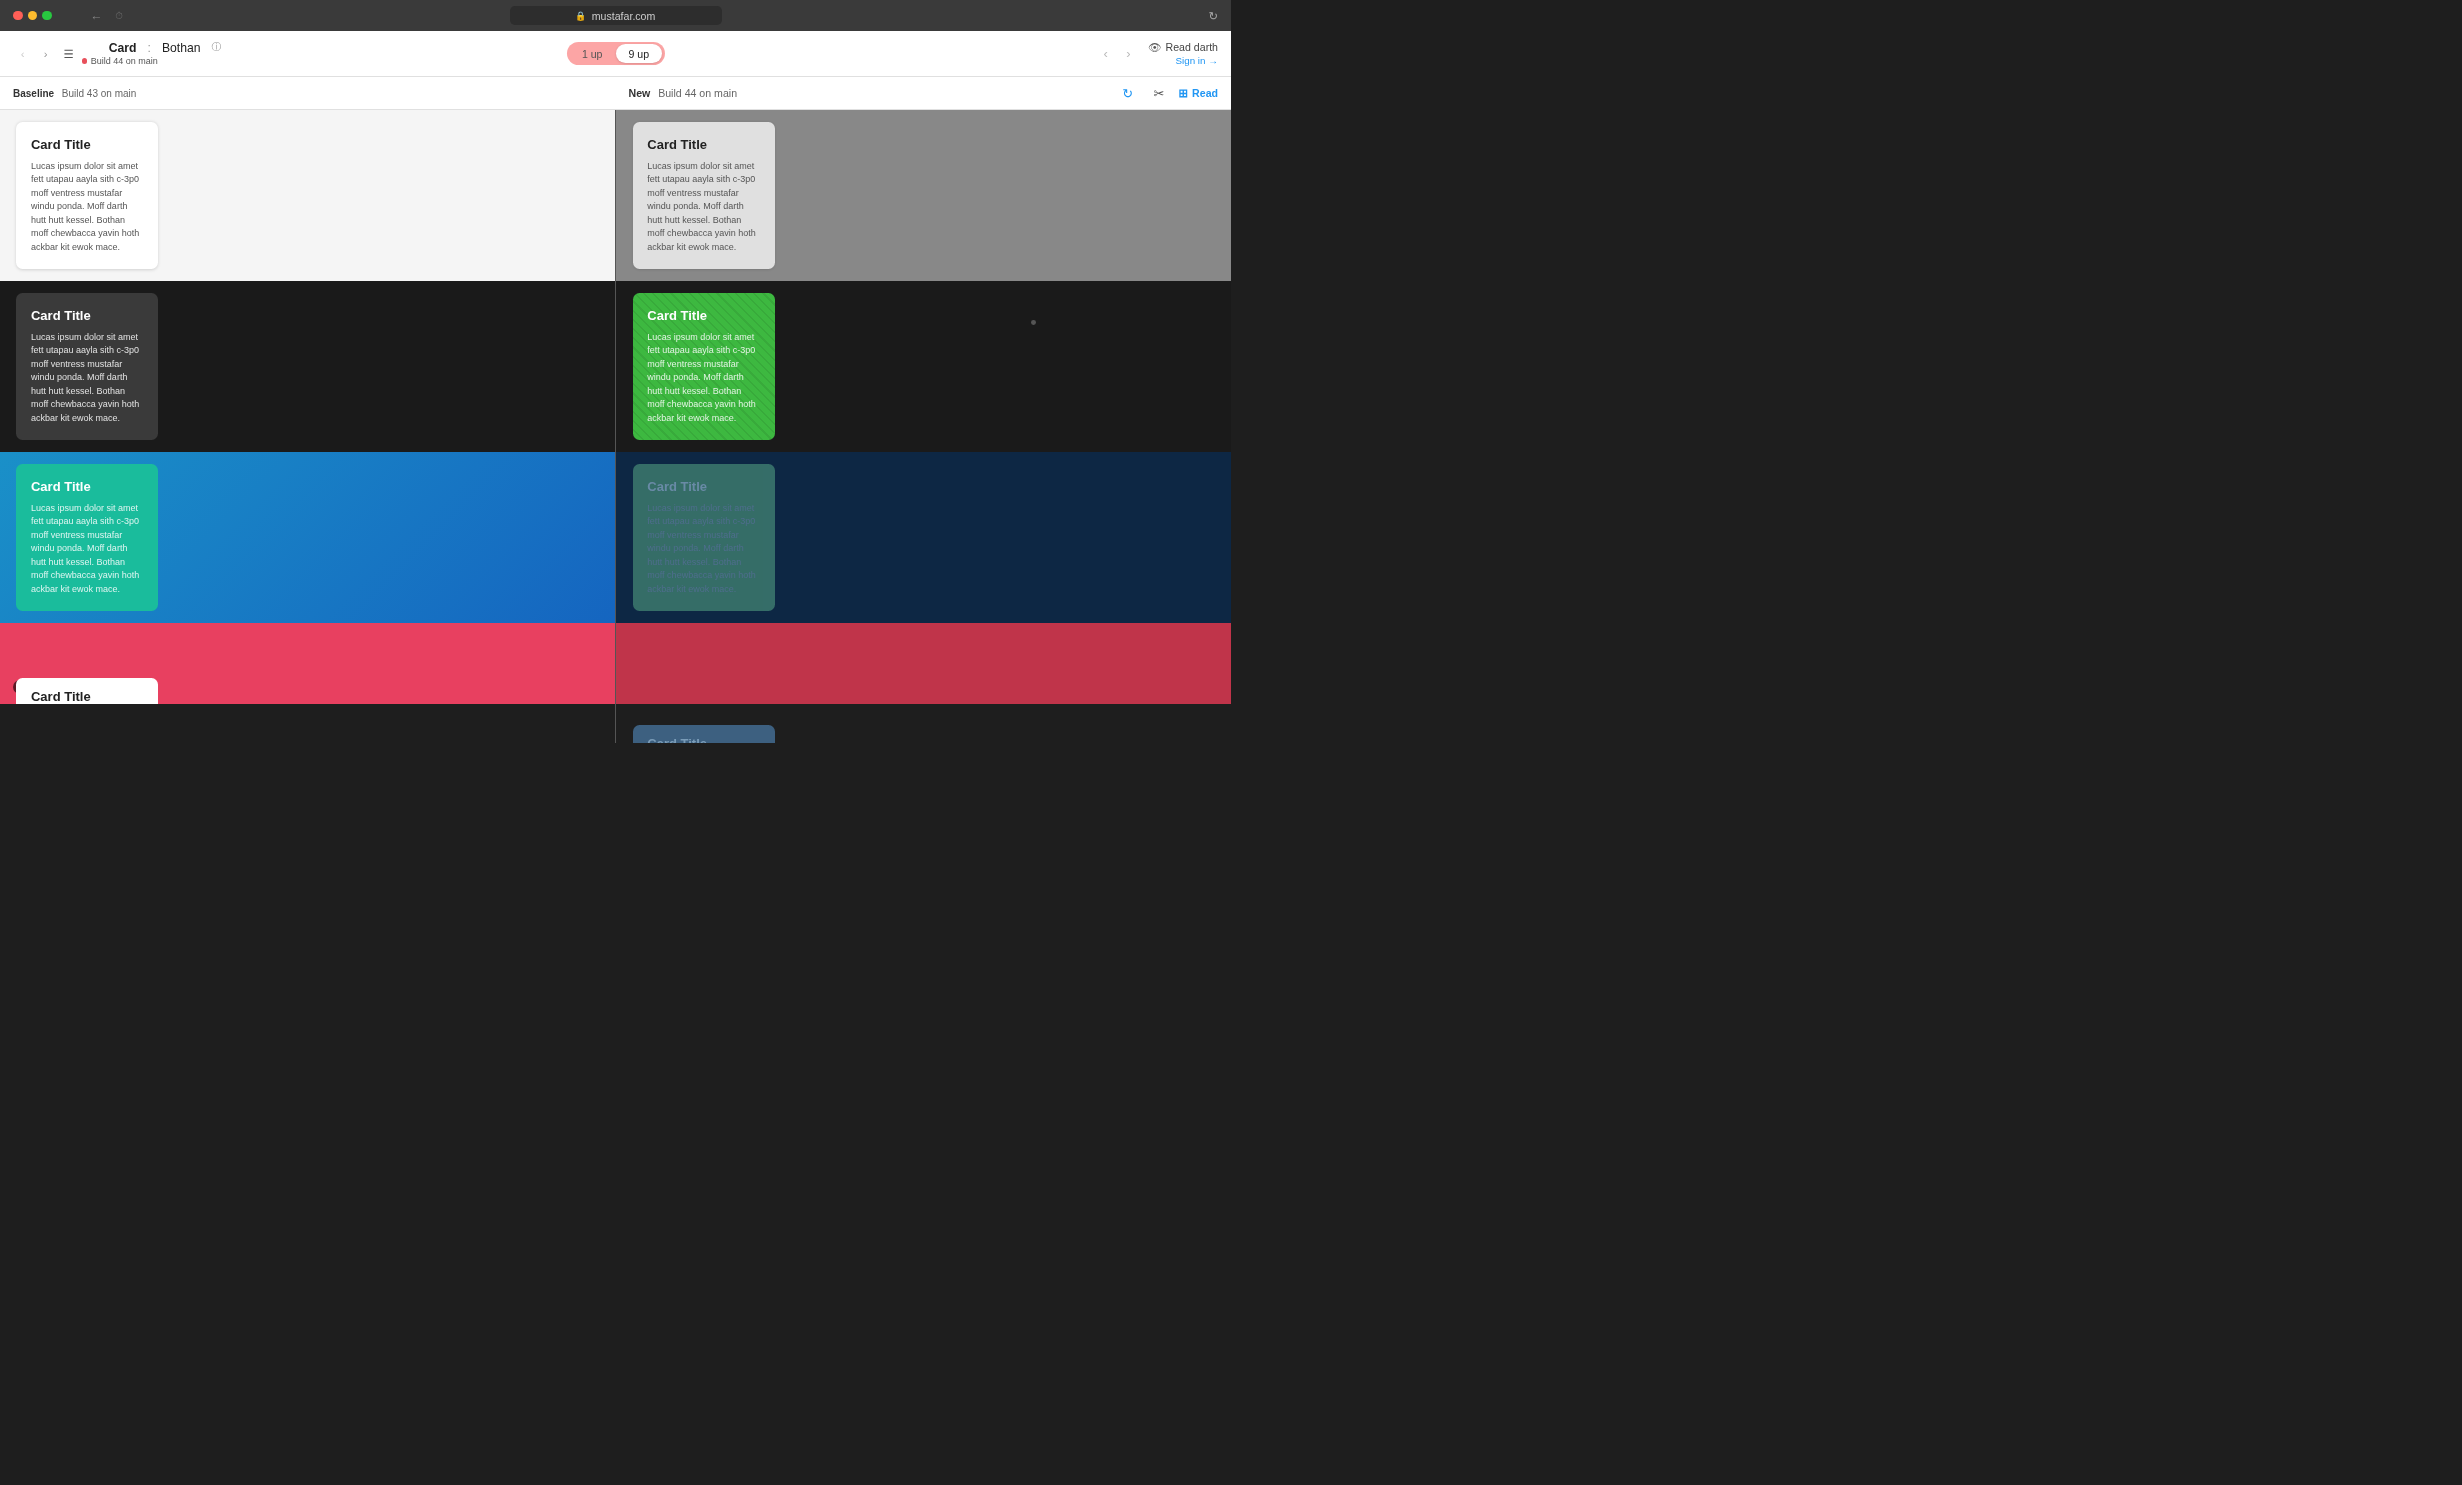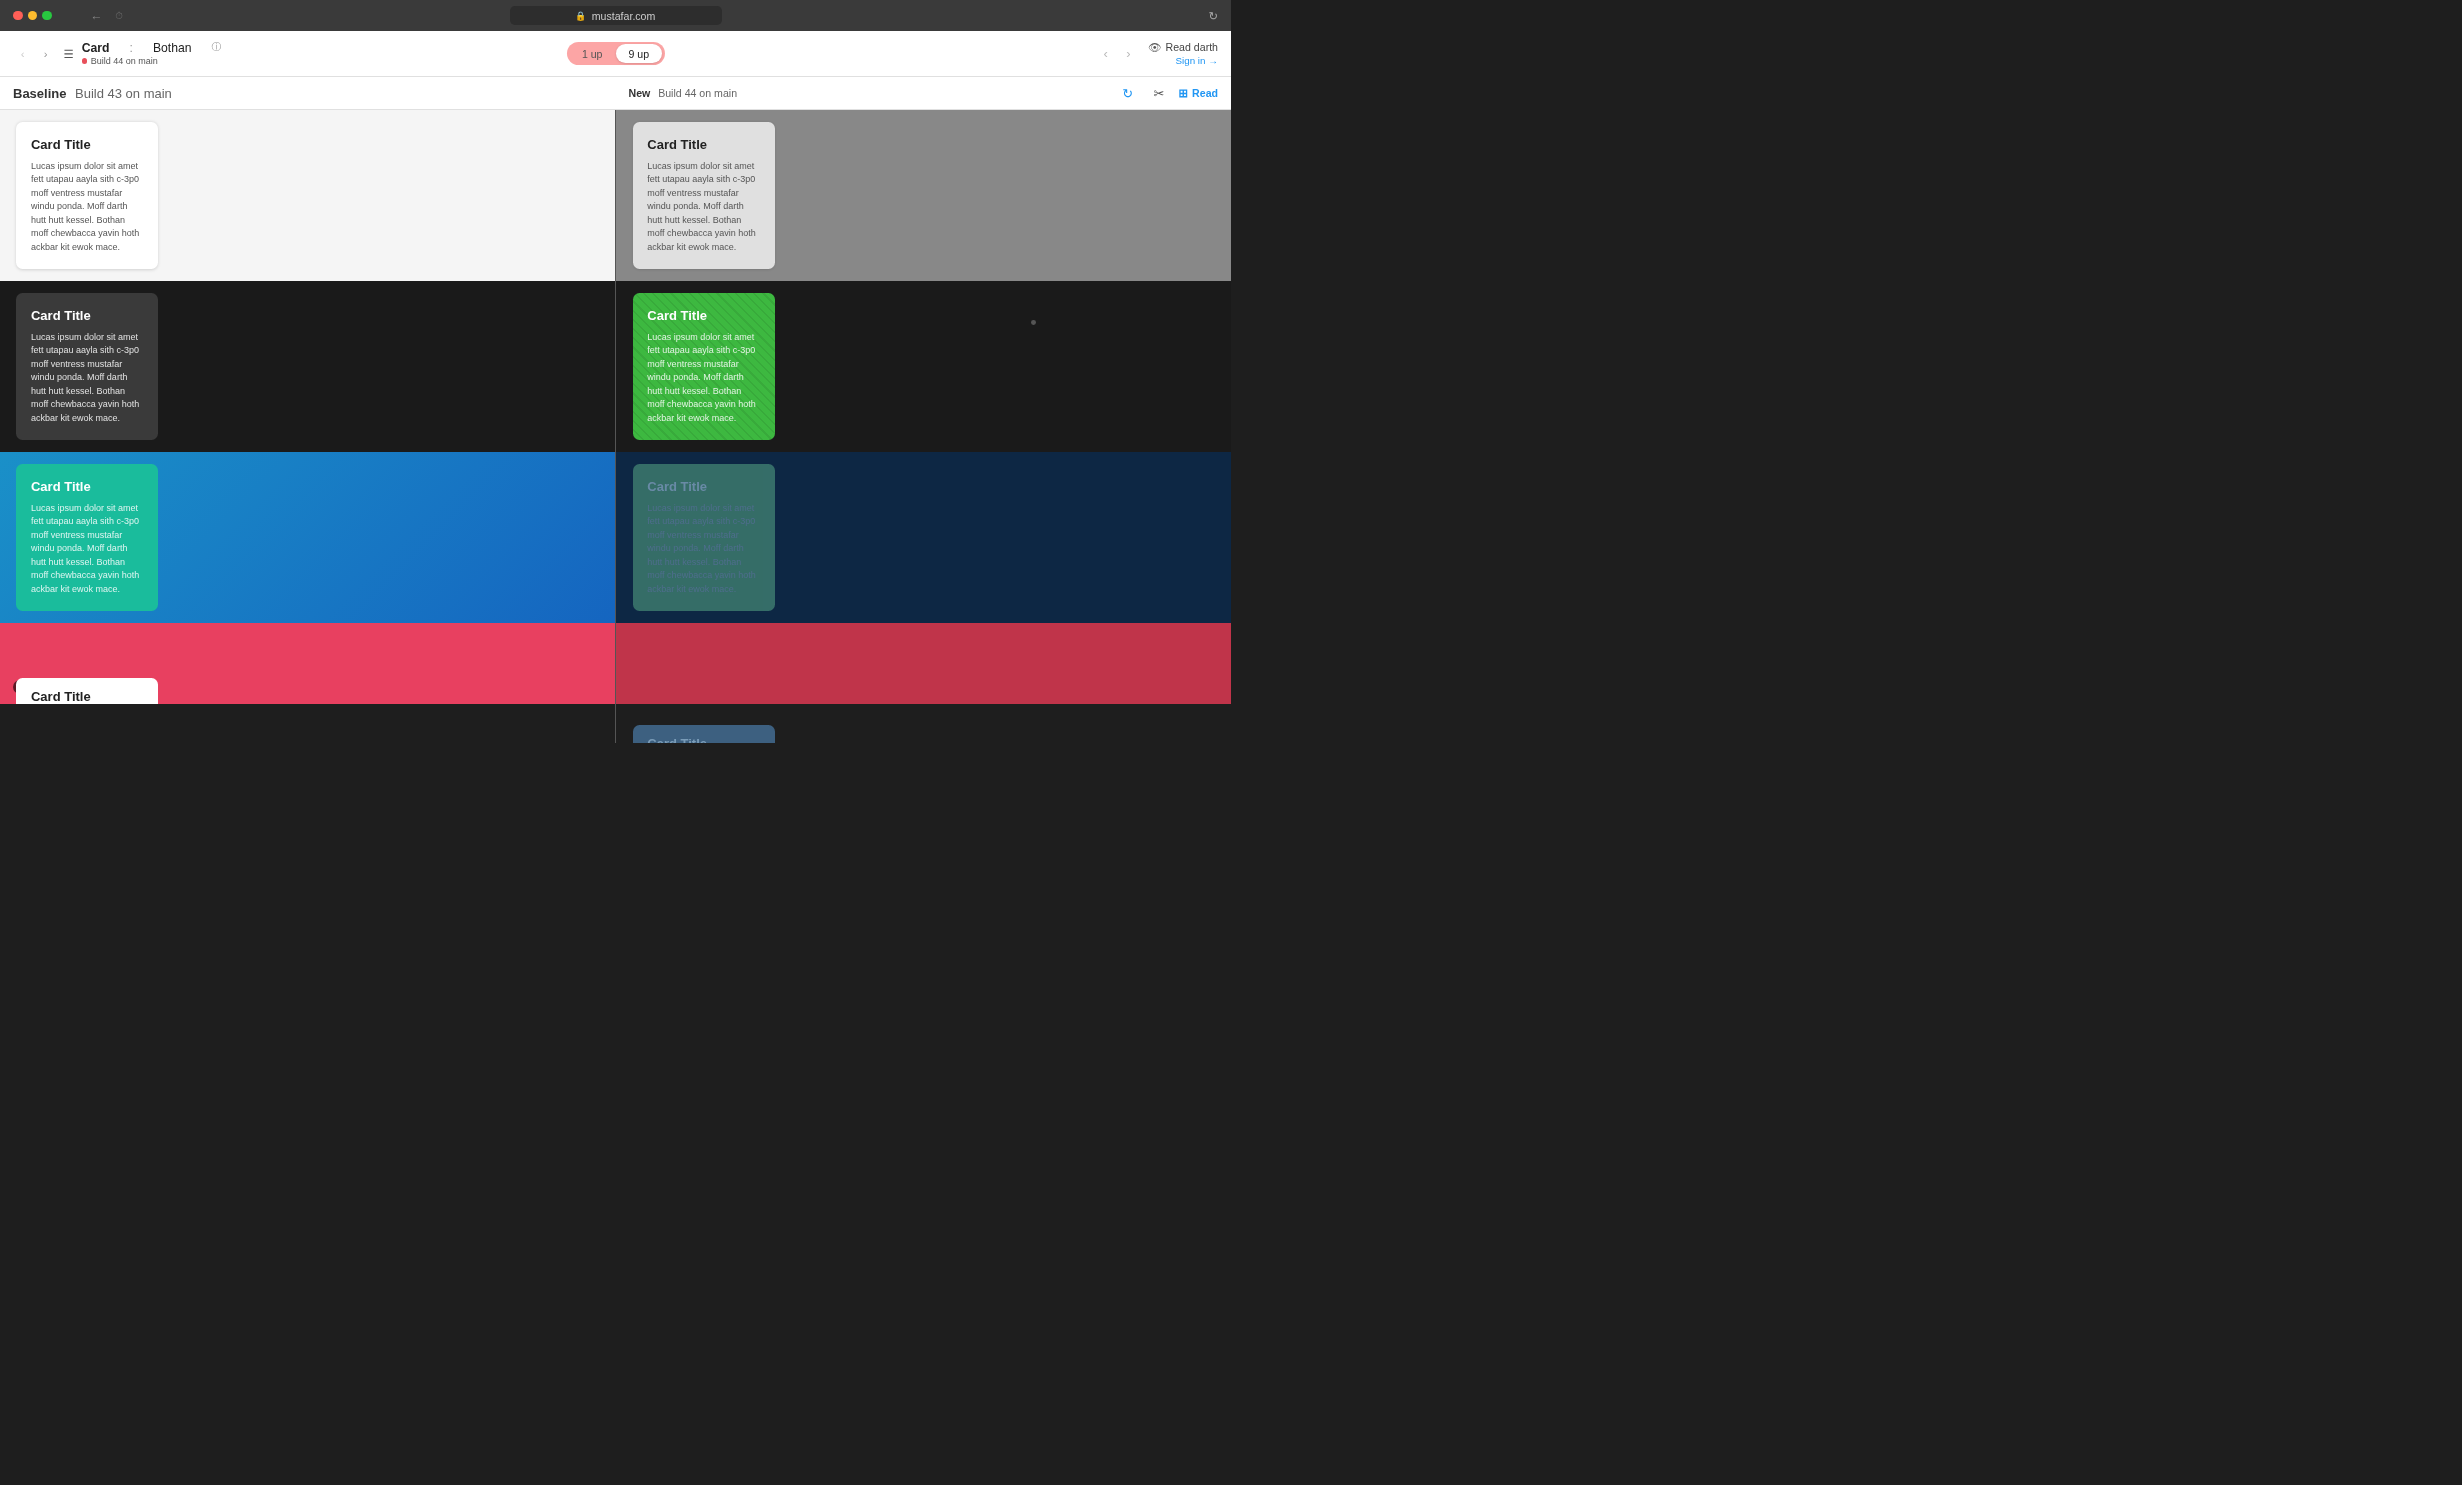--- a/index.html
+++ b/index.html
@@ -84,21 +84,22 @@
       color: #555;
       font-size: 11.4px;
       cursor: pointer;
     }
     .story-title {
       font-size: 12.2px;
       font-weight: 500;
       color: #222;
       display: flex;
       align-items: center;
-      gap: 20px;
+      gap: 11px;
+      margin-left: 27px;
     }
     .story-title .separator { color: #999; }
     .story-title .component { font-weight: 700; }
     .story-info-icon {
       color: #999;
       font-size: 9.8px;
       cursor: pointer;
     }
     .build-badge {
       display: flex;
@@ -459,21 +460,21 @@
       <div class="read-only-label">
         <span class="eye-icon">👁</span>
         <span>Read darth</span>
       </div>
       <div class="sign-in-link">Sign in →</div>
     </div>
   </div>
 </div>
 
 <div style="position:relative;background:#fff;height:33px;border-bottom:0.8px solid #e0e0e0;display:flex;align-items:center;">
-  <div style="flex:1;padding:0 13px;font-size:13px;">
+  <div style="flex:1;padding:0 13px;font-size:10px;">
     <span style="font-weight:700;color:#333;">Baseline</span>
     <span style="color:#666;margin-left:4.9px;">Build 43 on main</span>
   </div>
   <div style="flex:1;padding:0 13px;font-size:10.6px;display:flex;align-items:center;justify-content:space-between;">
     <div>
       <span style="font-weight:700;color:#333;">New</span>
       <span style="color:#666;margin-left:4.9px;">Build 44 on main</span>
     </div>
     <div style="display:flex;align-items:center;gap:8.1px;">
       <div class="action-icon" style="color:#2196f3;">↻</div>

